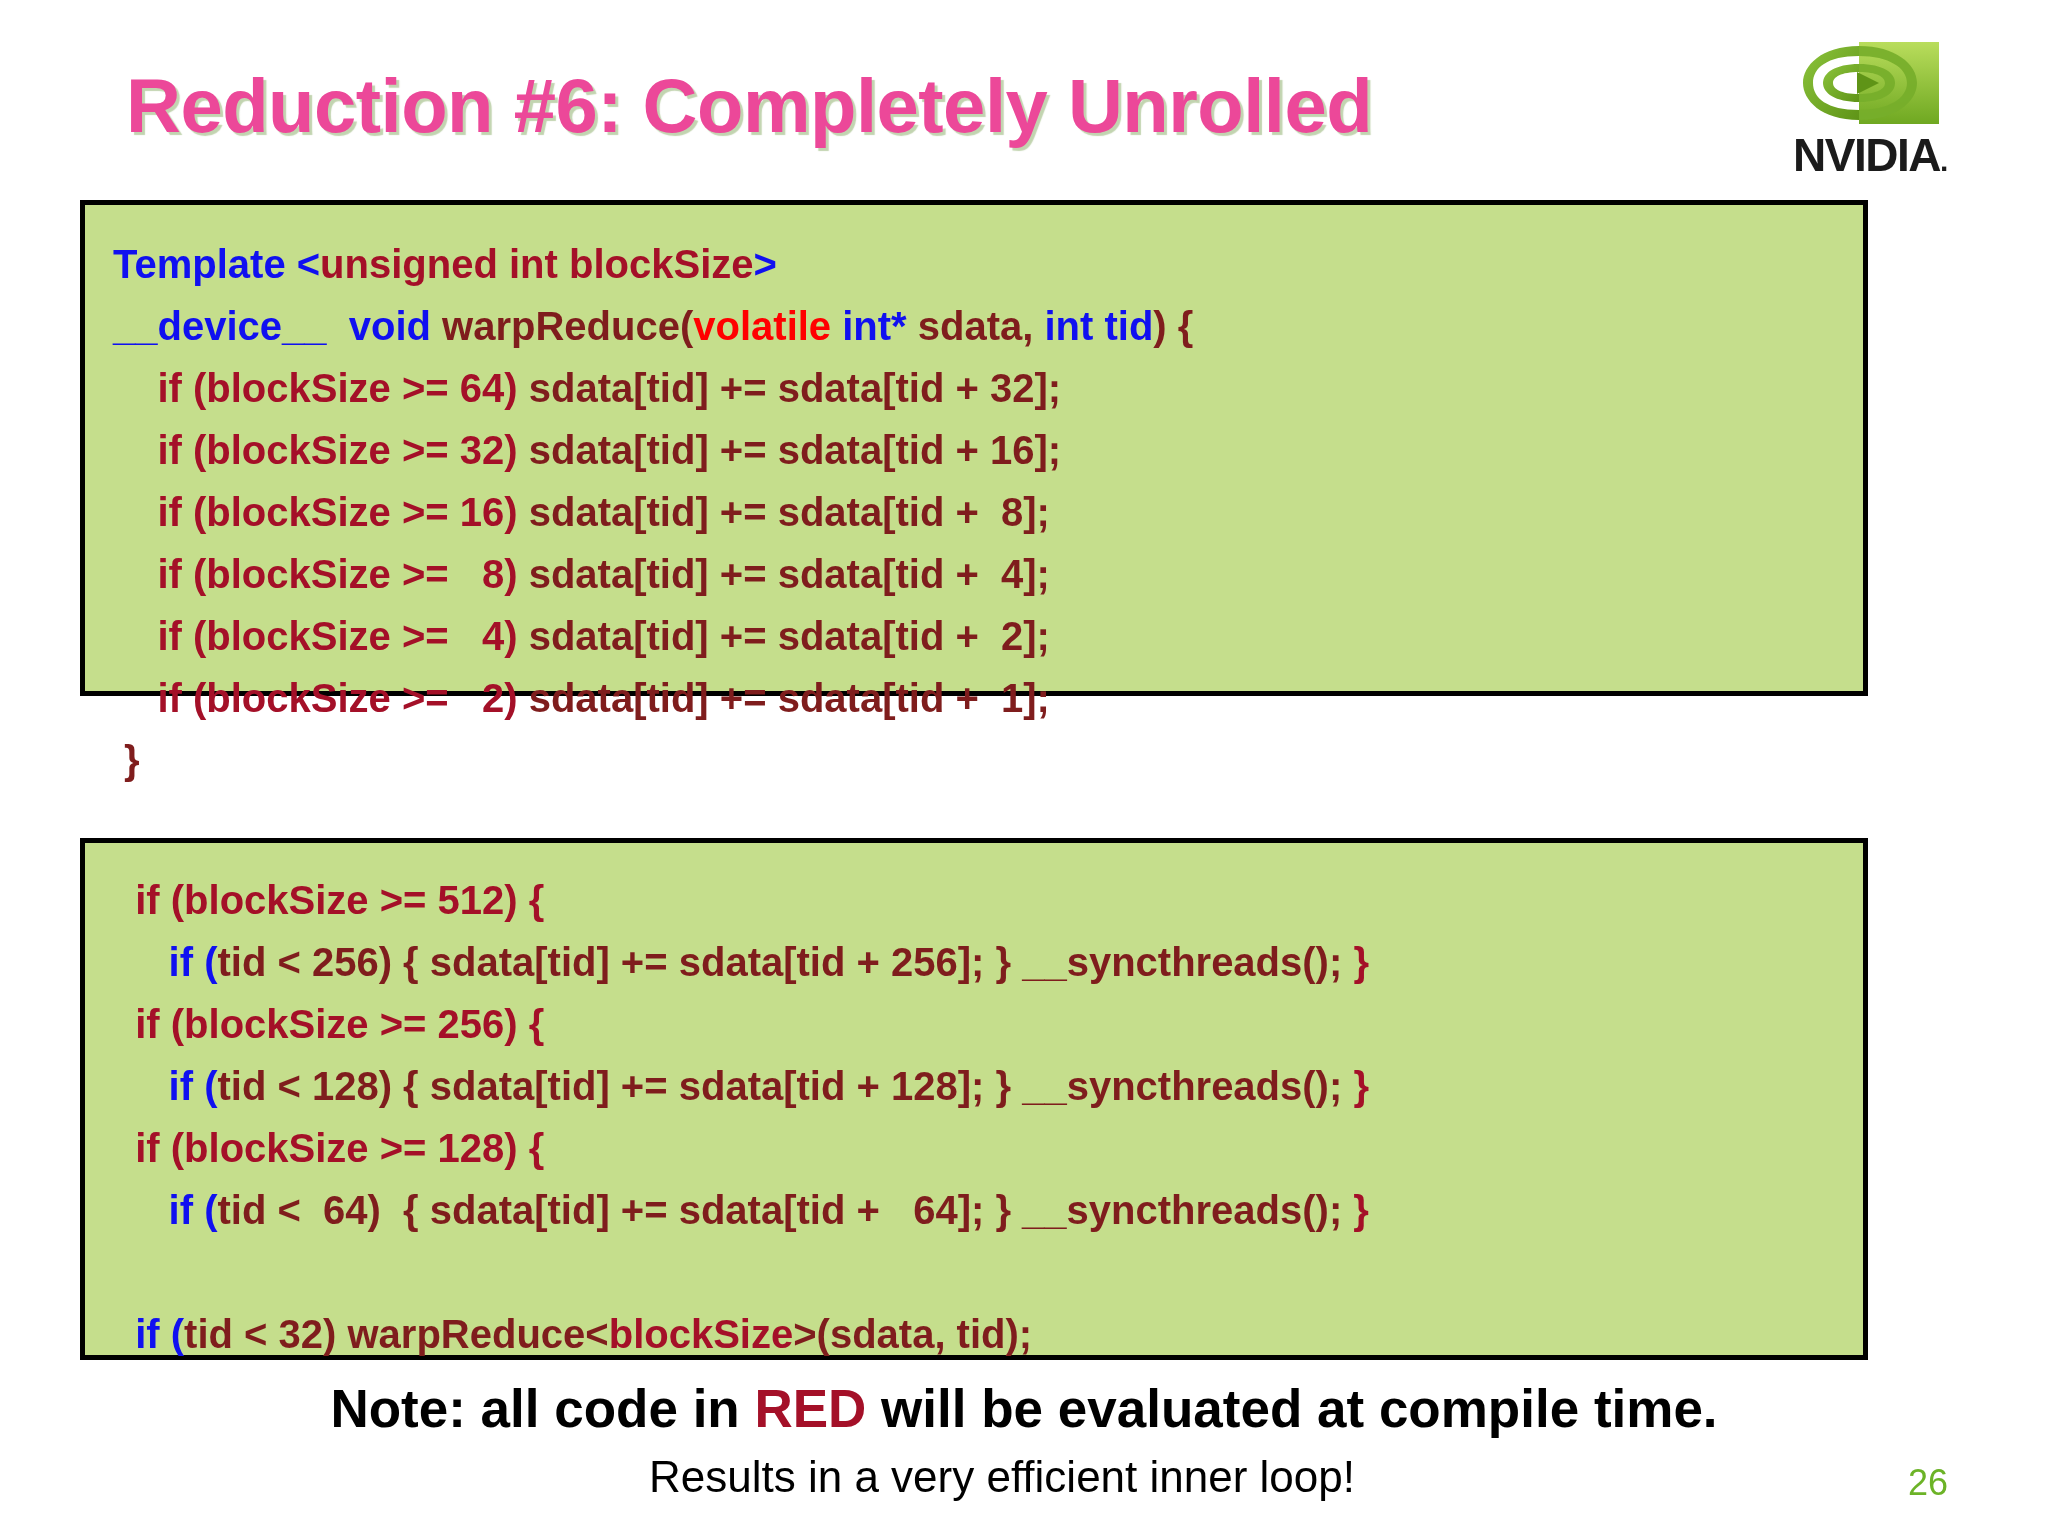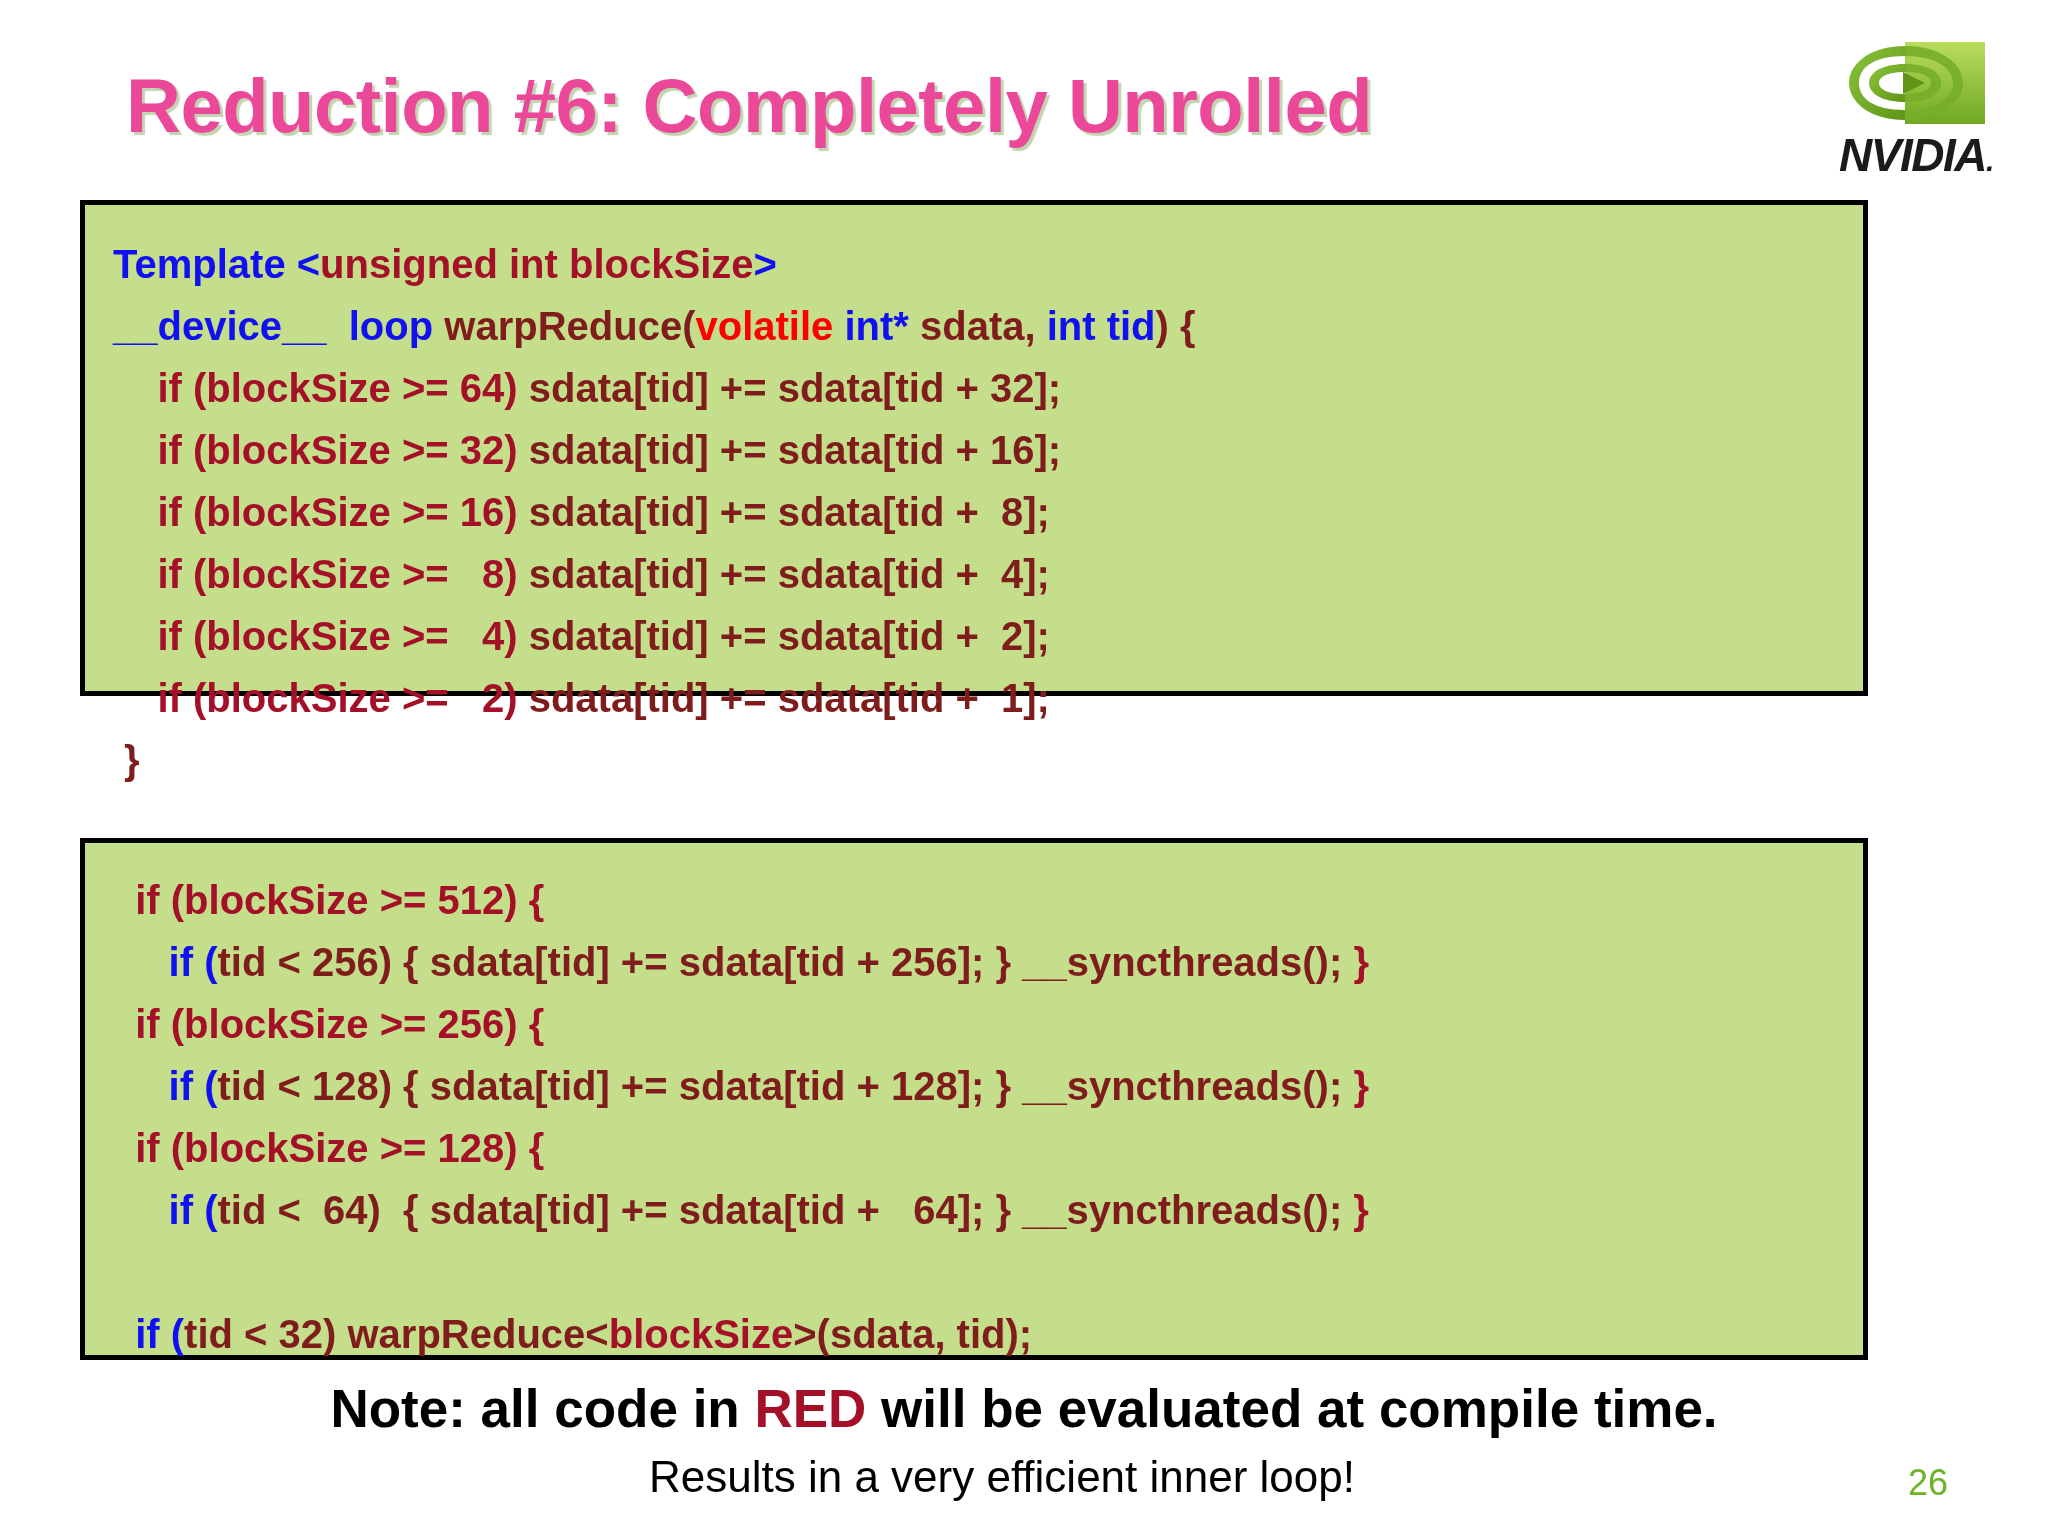--- a/index.html
+++ b/index.html
@@ -24,25 +24,24 @@
     font-weight: bold;
     color: #ec4899;
     letter-spacing: -0.5px;
     white-space: nowrap;
     text-shadow: 3px 3px 1px rgba(120,160,80,0.45);
   }
 
   
   #nvidia-logo {
     position: absolute;
-    left: 1845px;
+    left: 1799px;
     top: 28px;
     width: 175px;
     height: 150px;
-    font-style: italic;
   }
   #nvidia-eye {
     position: absolute;
     left: 0px;
     top: 0px;
     width: 145px;
     height: 108px;
   }
   #nvidia-wordmark {
     position: absolute;
@@ -145,21 +144,21 @@
     <path d="M60 36 C84 36 96 45 96 55 C96 65 84 74 60 74 L60 66 C78 66 86 61 86 55 C86 49 78 44 60 44 Z" fill="#76AE2A" opacity="0.92"></path>
 
     <path d="M58 44 L80 55 L58 66 Z" fill="#5F9417"></path>
   </svg>
   <div id="nvidia-wordmark"><span>NVIDIA</span><span class="dot">.</span></div>
 </div>
 
 <div id="code-box-1" class="code-box">
   <div class="code-lines">
       <div class="code-line"><span class="c-blue">Template </span><span class="c-blue">&lt;</span><span class="c-red">unsigned int blockSize</span><span class="c-blue">&gt;</span></div>
-      <div class="code-line"><span class="c-blue">__device__  loop </span><span class="c-black">warpReduce(</span><span class="c-bright">volatile </span><span class="c-blue">int*</span><span class="c-black"> sdata, </span><span class="c-blue">int tid</span><span class="c-black">) {</span></div>
+      <div class="code-line"><span class="c-blue">__device__  void </span><span class="c-black">warpReduce(</span><span class="c-bright">volatile </span><span class="c-blue">int*</span><span class="c-black"> sdata, </span><span class="c-blue">int tid</span><span class="c-black">) {</span></div>
       <div class="code-line"><span class="c-red">    if (blockSize &gt;= 64)</span><span class="c-black"> sdata[tid] += sdata[tid + 32];</span></div>
       <div class="code-line"><span class="c-red">    if (blockSize &gt;= 32)</span><span class="c-black"> sdata[tid] += sdata[tid + 16];</span></div>
       <div class="code-line"><span class="c-red">    if (blockSize &gt;= 16)</span><span class="c-black"> sdata[tid] += sdata[tid +  8];</span></div>
       <div class="code-line"><span class="c-red">    if (blockSize &gt;=   8)</span><span class="c-black"> sdata[tid] += sdata[tid +  4];</span></div>
       <div class="code-line"><span class="c-red">    if (blockSize &gt;=   4)</span><span class="c-black"> sdata[tid] += sdata[tid +  2];</span></div>
       <div class="code-line"><span class="c-red">    if (blockSize &gt;=   2)</span><span class="c-black"> sdata[tid] += sdata[tid +  1];</span></div>
       <div class="code-line"><span class="c-black"> }</span></div>
     </div>
 </div>
 

